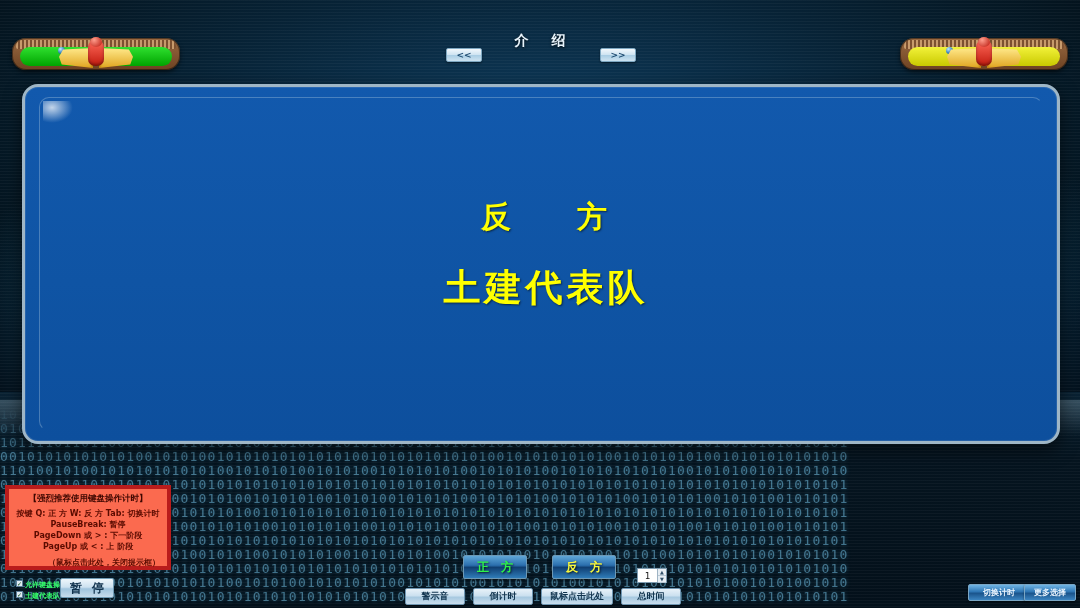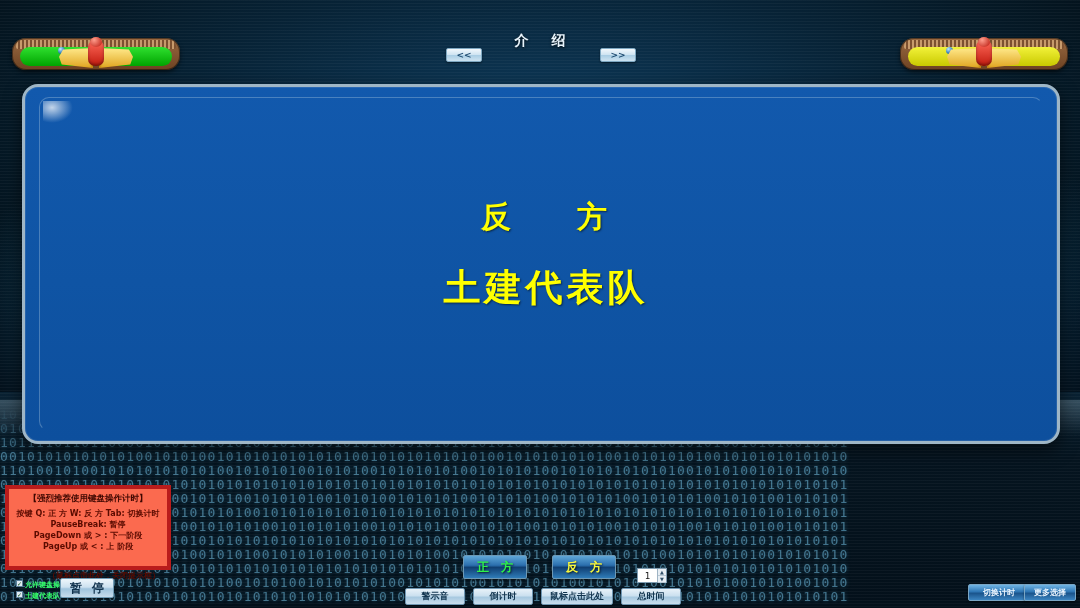--- a/index.html
+++ b/index.html
@@ -127,21 +127,21 @@
 
   
   #hint-box {
     position:absolute; left:5px; top:485px; width:166px; height:85px;
     background:#fb6a4f; border:4px solid #b91c1c; cursor:pointer;
     color:#5a0b00; font-size:8px; line-height:11px; font-weight:bold;
     text-align:center; padding-top:4px; letter-spacing:0px;
   }
   #hint-box .t { display:block; }
   #hint-box .title { font-size:8.5px; margin-bottom:4px; color:#3d0700; }
-  #hint-box .close { margin-top:18px;padding-left:32px; }
+  #hint-box .close { margin-top:5px;padding-left:32px; }
 
   
   .chk { position:absolute; left:16px; display:flex; align-items:flex-start; gap:2px;
     color:#35ff6a; font-size:7px; font-weight:bold; cursor:pointer; white-space:nowrap; }
   #chk-keyboard { top:580px; }
   #chk-topmost  { top:591px; }
   .chk .box { width:7px; height:7px; background:#dfeaf2; border:1px solid #5b7f99;
     color:#0b4b14; font-size:6px; line-height:6px; text-align:center; }
   #pause-button {
     position:absolute; left:60px; top:578px; width:54px; height:20px; cursor:pointer;

